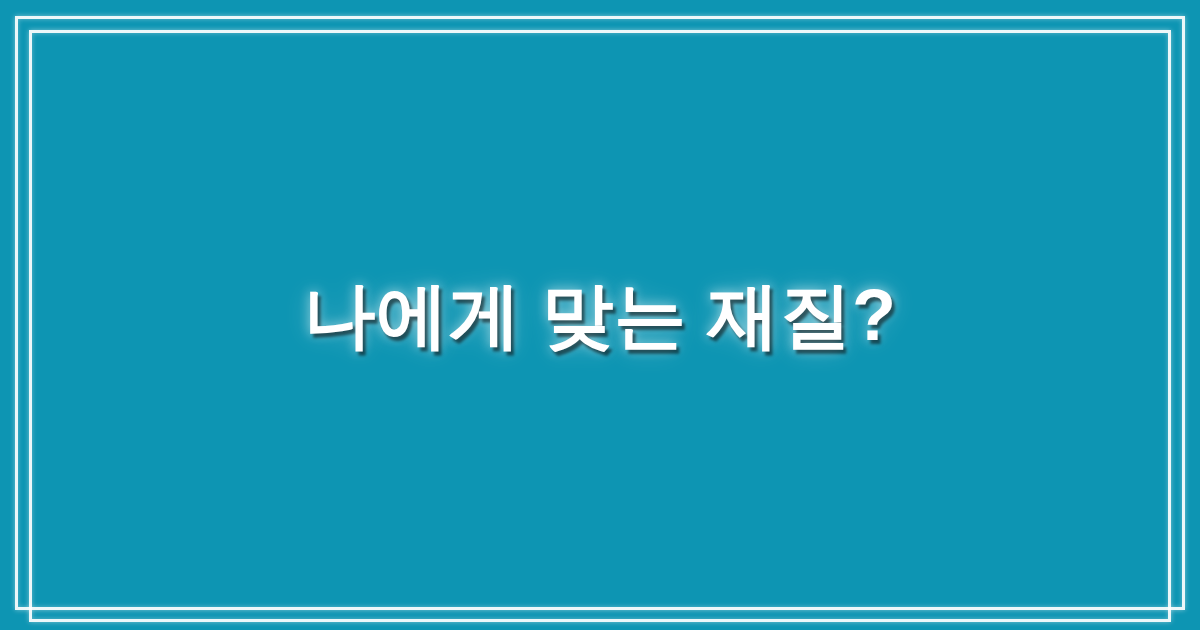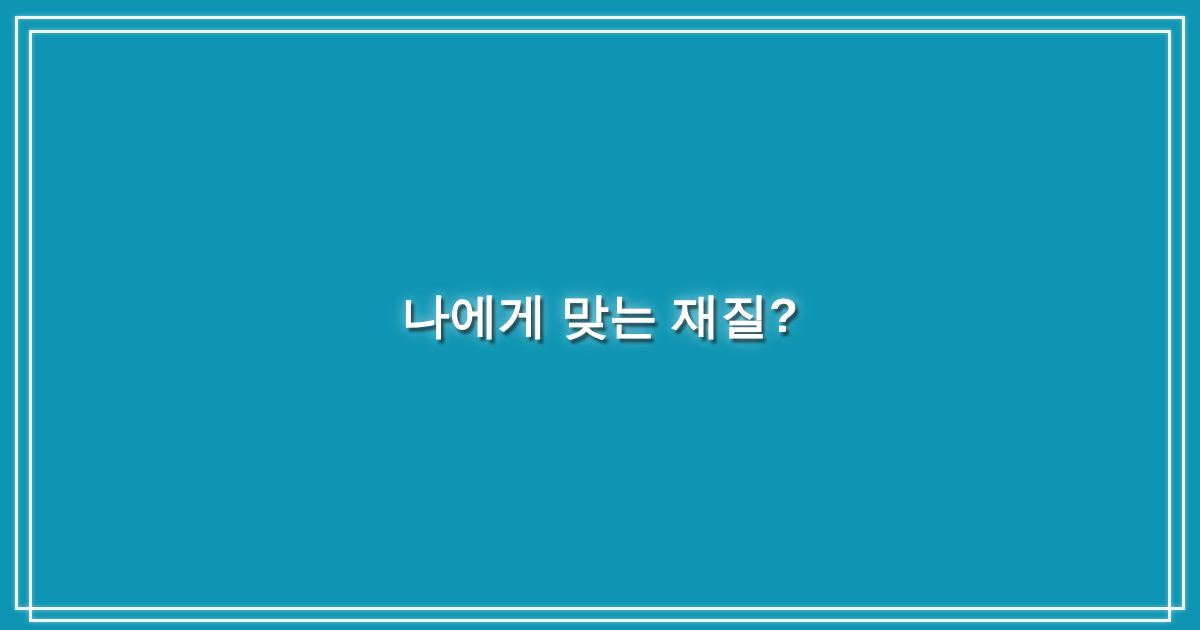--- a/index.html
+++ b/index.html
@@ -66,21 +66,21 @@
     align-items: center;
     justify-content: center;
   }
 
   .title-line {
     display: block;
     width: 100%;
     text-align: center;
     color: #ffffff;
     font-family: "Liberation Sans", "DejaVu Sans", sans-serif;
-    font-size: 48px;
+    font-size: 72px;
     font-weight: 700;
     line-height: 75px;
     letter-spacing: 0.5px;
     white-space: nowrap;
     text-shadow:
       3px 4px 3px rgba(0, 0, 0, 0.55),
       0 0 12px rgba(255, 255, 255, 0.55),
       0 0 26px rgba(255, 255, 255, 0.30);
   }
 </style>

